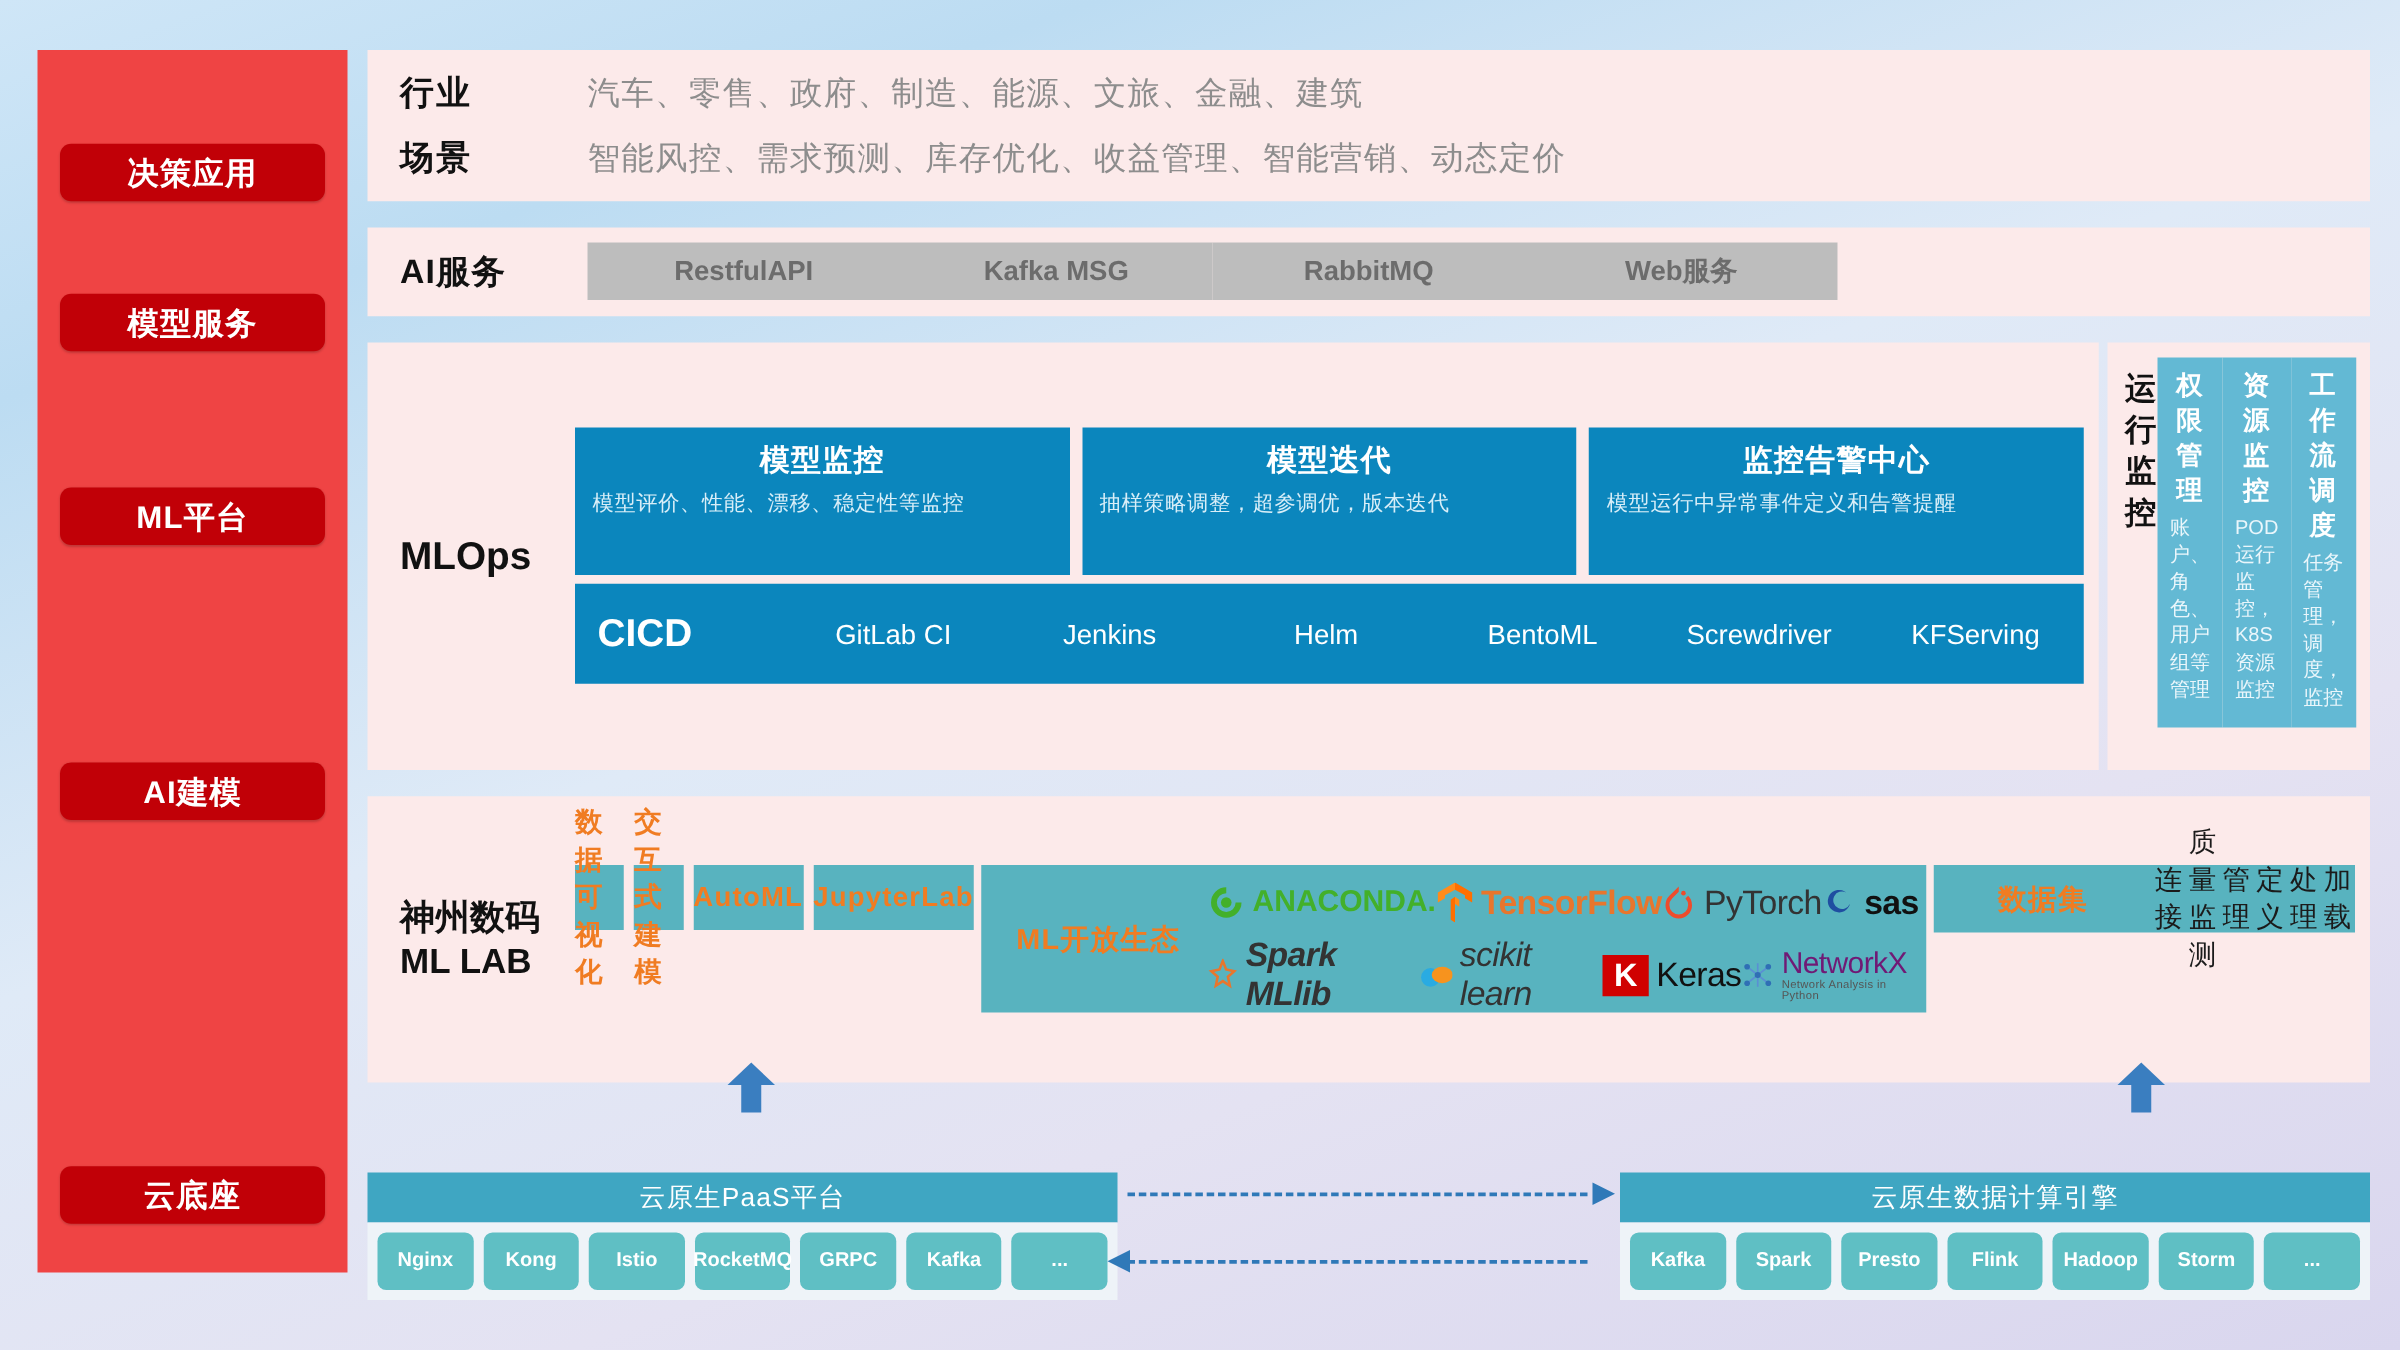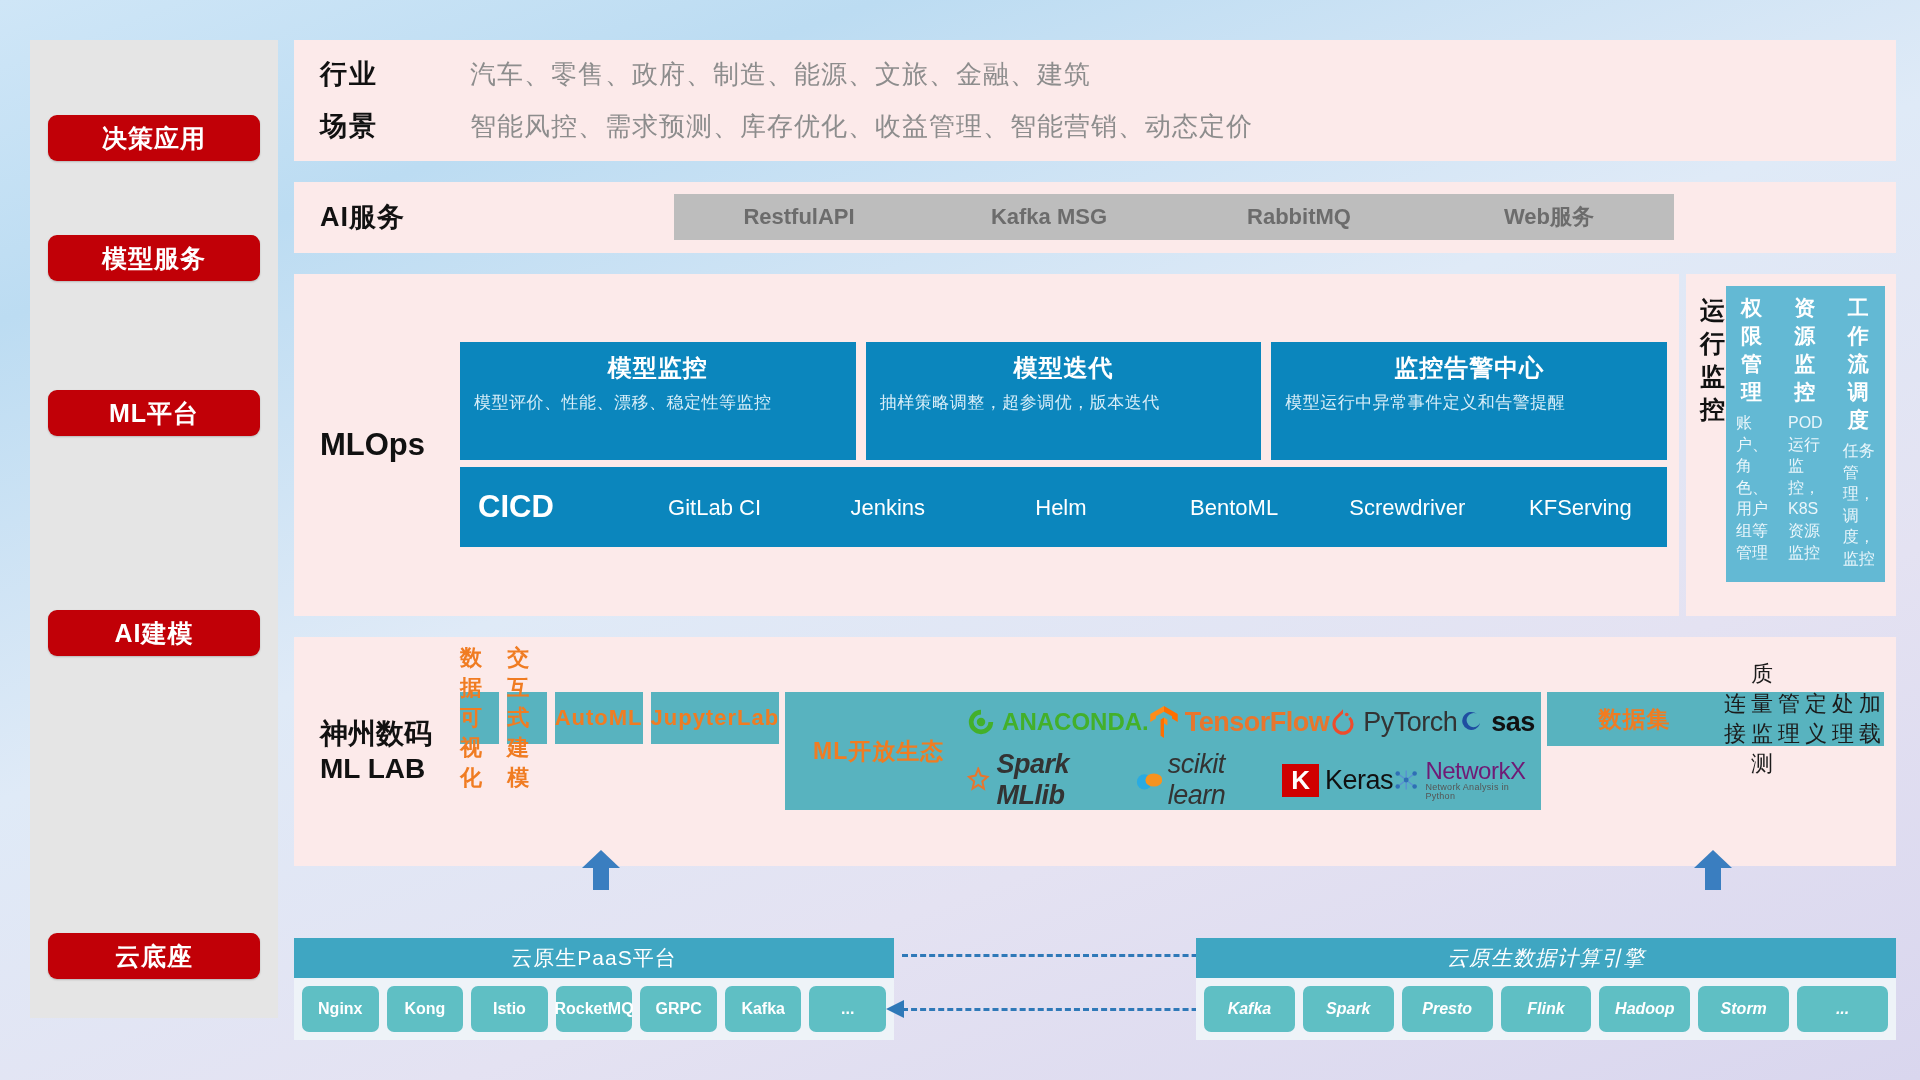--- a/index.html
+++ b/index.html
@@ -16,21 +16,21 @@
     left: 0; top: 0;
     width: 1920px; height: 1080px;
     display: flex;
     padding: 40px 24px 40px 30px;
     gap: 16px;
   }
 
   
   .rail {
     width: 248px;
-    background: #e5e5e5;
+    background: #ef4444;
     flex: 0 0 248px;
     position: relative;
     margin-bottom: 22px;
   }
   .rail-tag {
     position: absolute;
     left: 18px; right: 18px;
     height: 46px;
     background: #c10007;
     border-radius: 9px;
@@ -62,21 +62,21 @@
     letter-spacing: 2px;
   }
   .app-val { font-size: 26px; color: #8d8d8d; letter-spacing: 1px; }
 
   
   #band-svc { height: 78px; padding: 0 18px 0 26px; }
   .svc-key {
     width: 150px; flex: 0 0 150px;
     font-size: 27px; font-weight: bold; color: #111; letter-spacing: 1px;
   }
-  .svc-items { display: flex; flex: 1; gap: 0; justify-content: center; }
+  .svc-items { display: flex; flex: 1; gap: 0; justify-content: flex-start; }
   .svc-chip {
     background: #bdbdbd;
     color: #6c6c6c;
     font-size: 22px;
     font-weight: bold;
     height: 46px;
     width: 250px;
     display: flex; align-items: center; justify-content: center;
   }
 
@@ -198,21 +198,21 @@
 
   
   #cloud {
     display: flex; align-items: flex-end; gap: 0;
     margin-top: 16px;
     position: relative;
     height: 150px;
   }
   .cloud-col { position: relative; }
   .cloud-col.left  { width: 600px; }
-  .cloud-col.right { width: 700px; margin-left: auto; font-style: italic; }
+  .cloud-col.right { width: 600px; margin-left: auto; }
   .cloud-title {
     background: #3fa6c2;
     color: #fff; font-size: 21px; font-weight: normal;
     height: 40px; display: flex; align-items: center; justify-content: center;
     letter-spacing: 1px;
   }
   .cloud-chips {
     background: #eef3f8;
     display: flex; gap: 8px; padding: 8px;
   }

